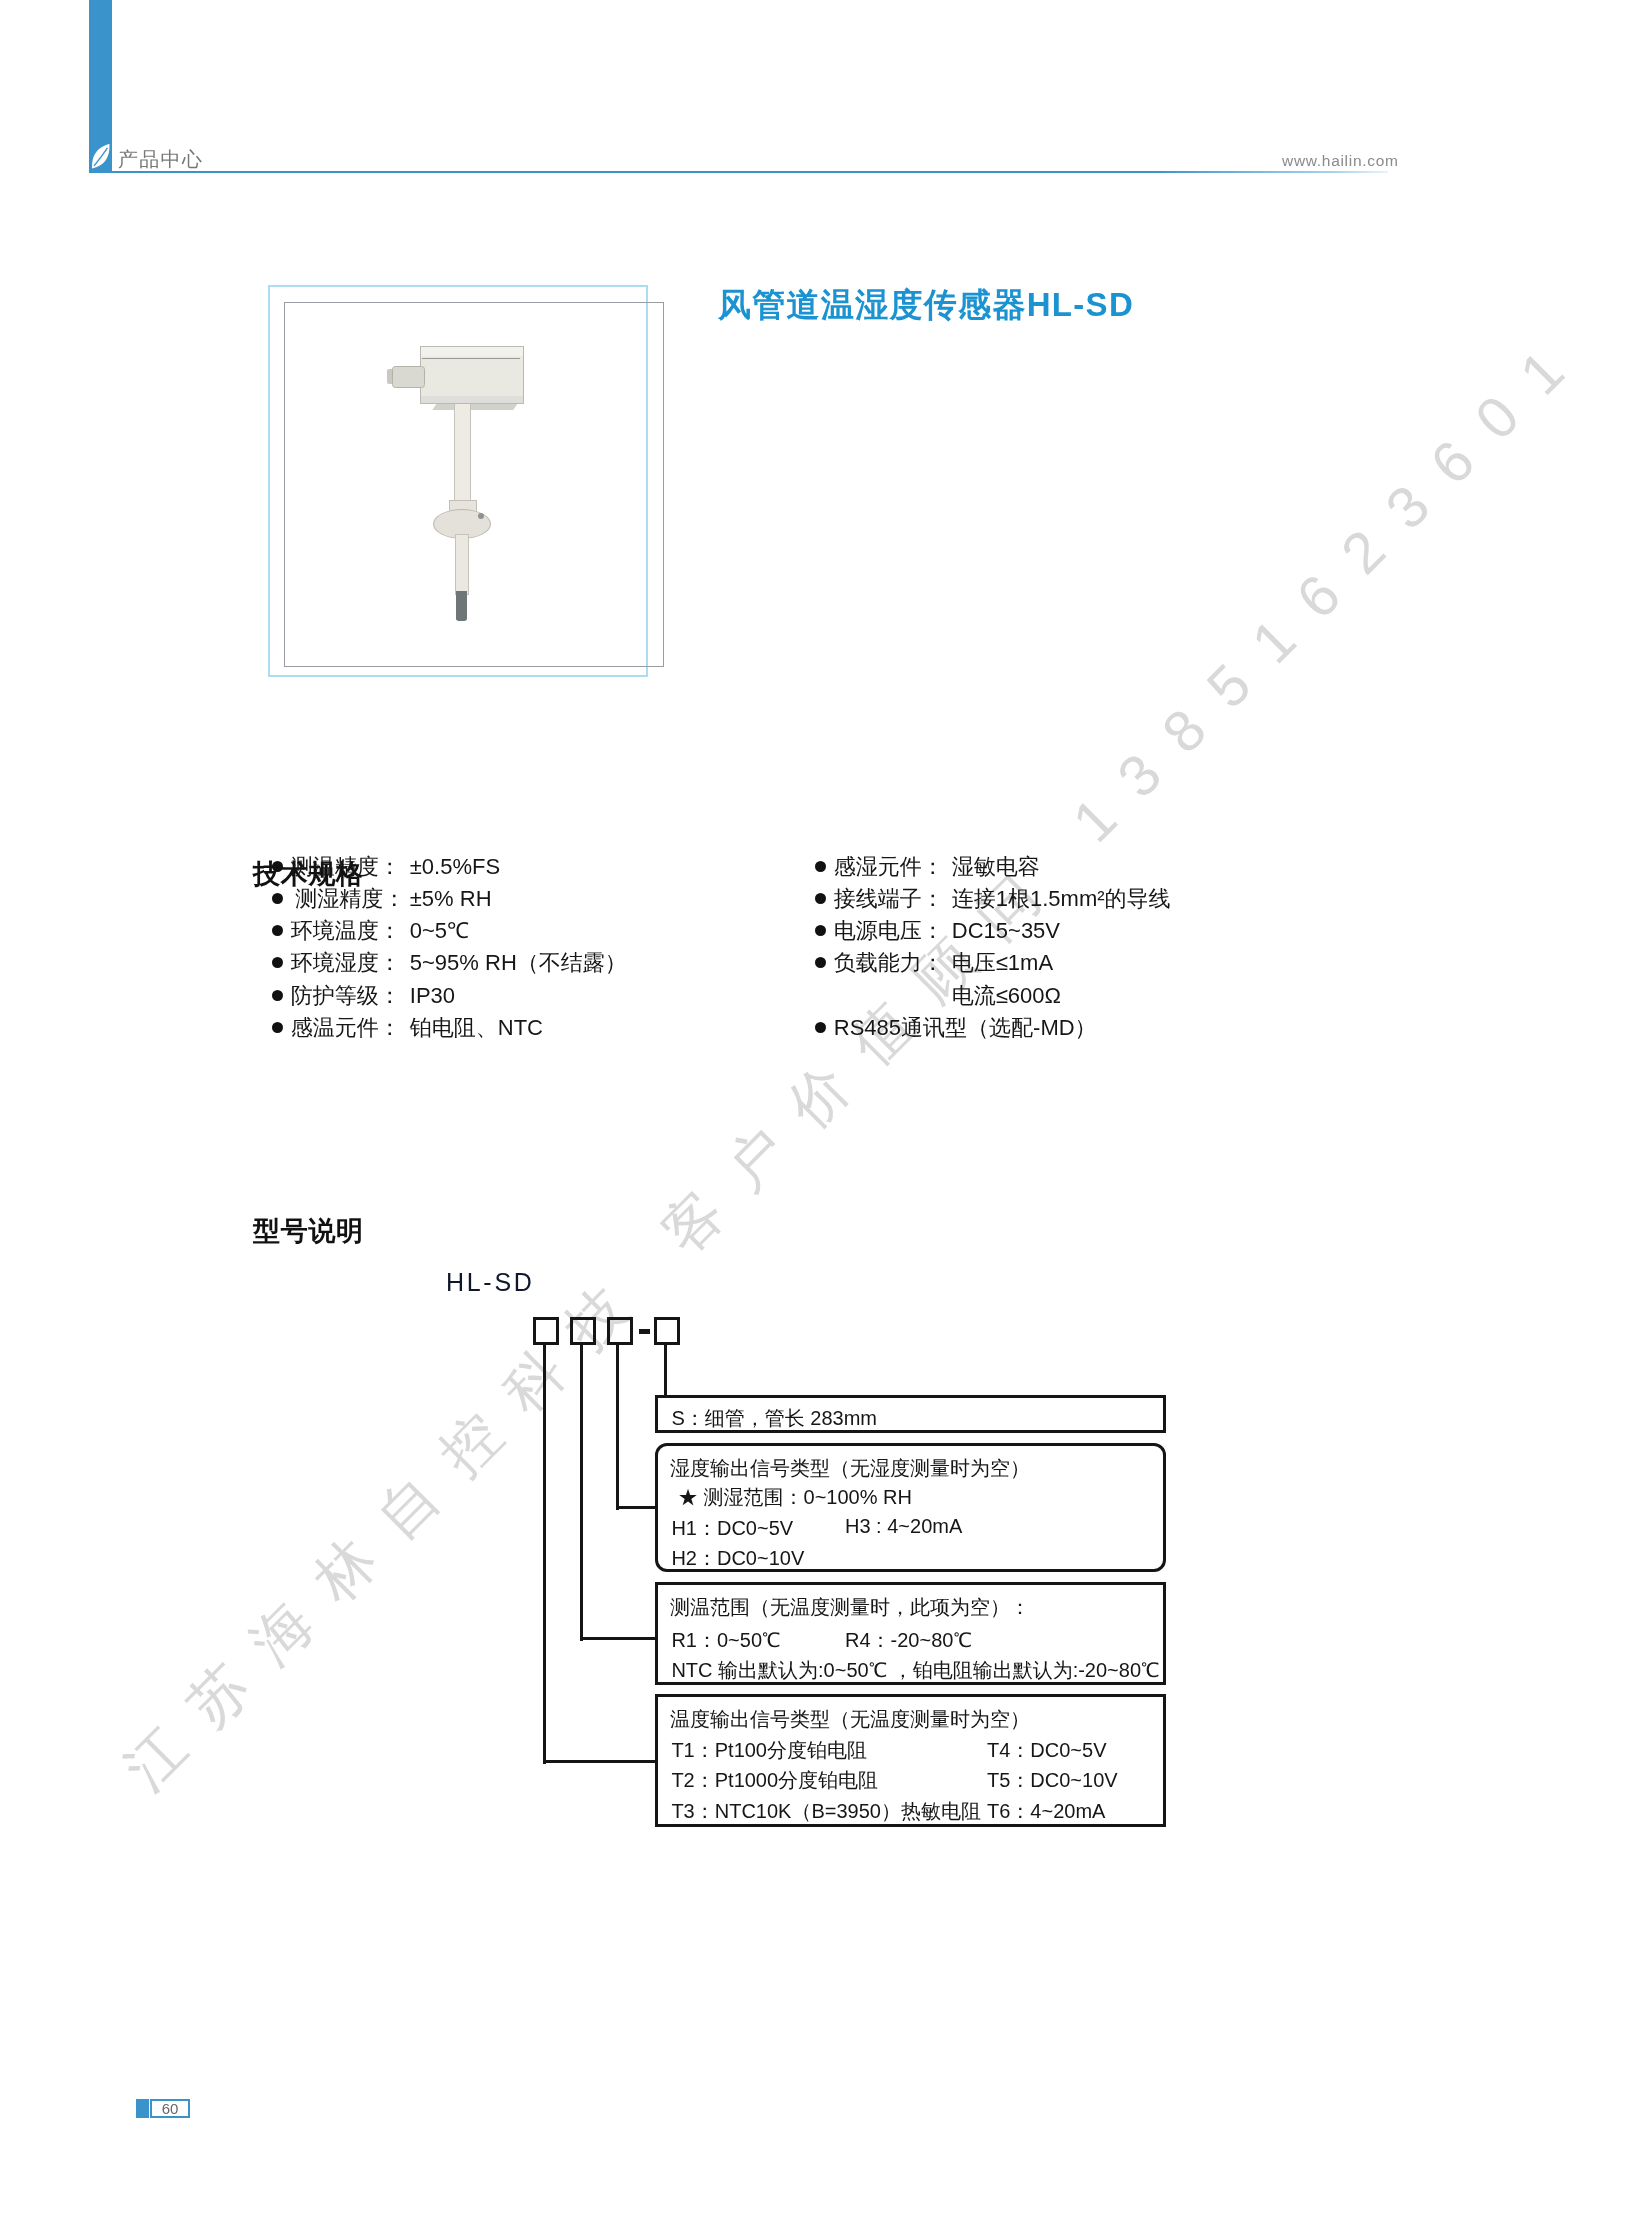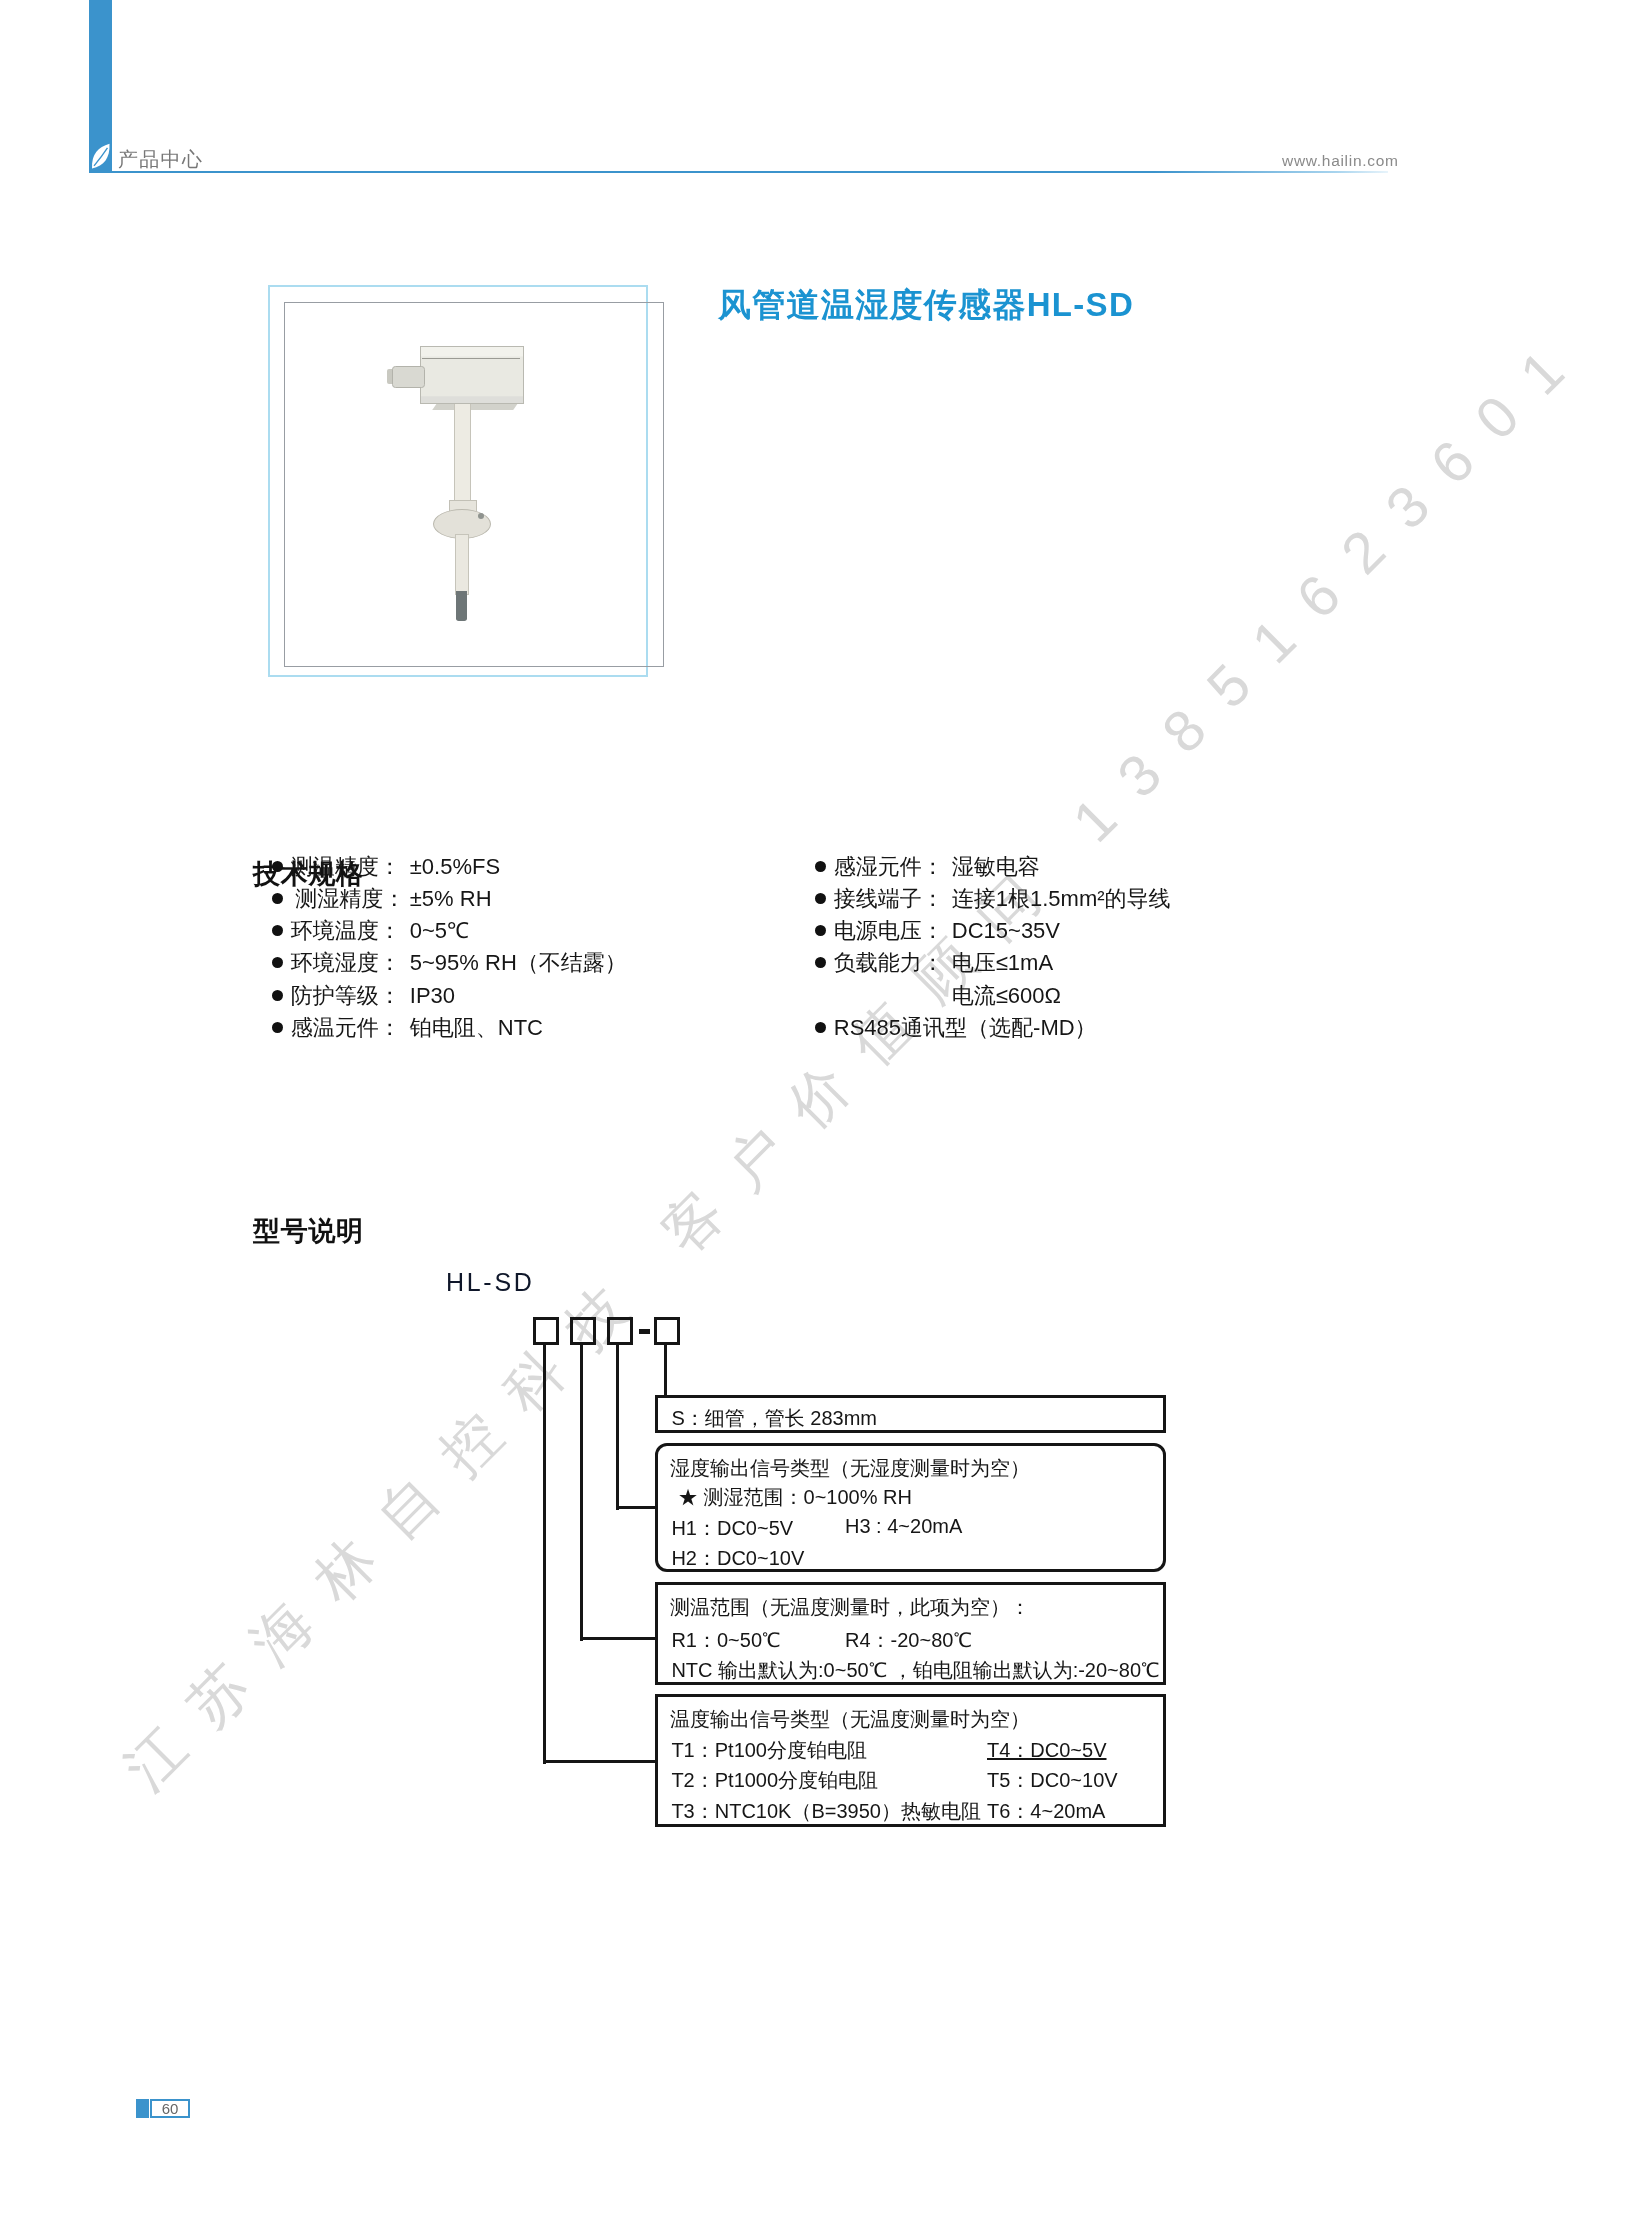--- a/index.html
+++ b/index.html
@@ -198,21 +198,21 @@
     <div class="tbox" style="top:1582px;height:103px;">
       <div class="tl" style="left:12px;top:9.4px;">测温范围（无温度测量时，此项为空）：</div>
       <div class="tl" style="left:13.4px;top:42px;">R1：0~50℃</div>
       <div class="tl" style="left:187px;top:42px;">R4：-20~80℃</div>
       <div class="tl" style="left:13.4px;top:72px;">NTC 输出默认为:0~50℃ ，铂电阻输出默认为:-20~80℃</div>
     </div>
 
     <div class="tbox" style="top:1694px;height:133px;">
       <div class="tl" style="left:12px;top:9.4px;">温度输出信号类型（无温度测量时为空）</div>
       <div class="tl" style="left:13.4px;top:40px;">T1：Pt100分度铂电阻</div>
-      <div class="tl" style="left:329px;top:40px;text-decoration:underline;">T4：DC0~5V</div>
+      <div class="tl" style="left:329px;top:40px;">T4：DC0~5V</div>
       <div class="tl" style="left:13.4px;top:70px;">T2：Pt1000分度铂电阻</div>
       <div class="tl" style="left:329px;top:70px;">T5：DC0~10V</div>
       <div class="tl" style="left:13.4px;top:101px;">T3：NTC10K（B=3950）热敏电阻</div>
       <div class="tl" style="left:329px;top:101px;">T6：4~20mA</div>
     </div>
 
     <div class="pg-blue"></div>
     <div class="pg-white">
       <span>60</span>
     </div>

